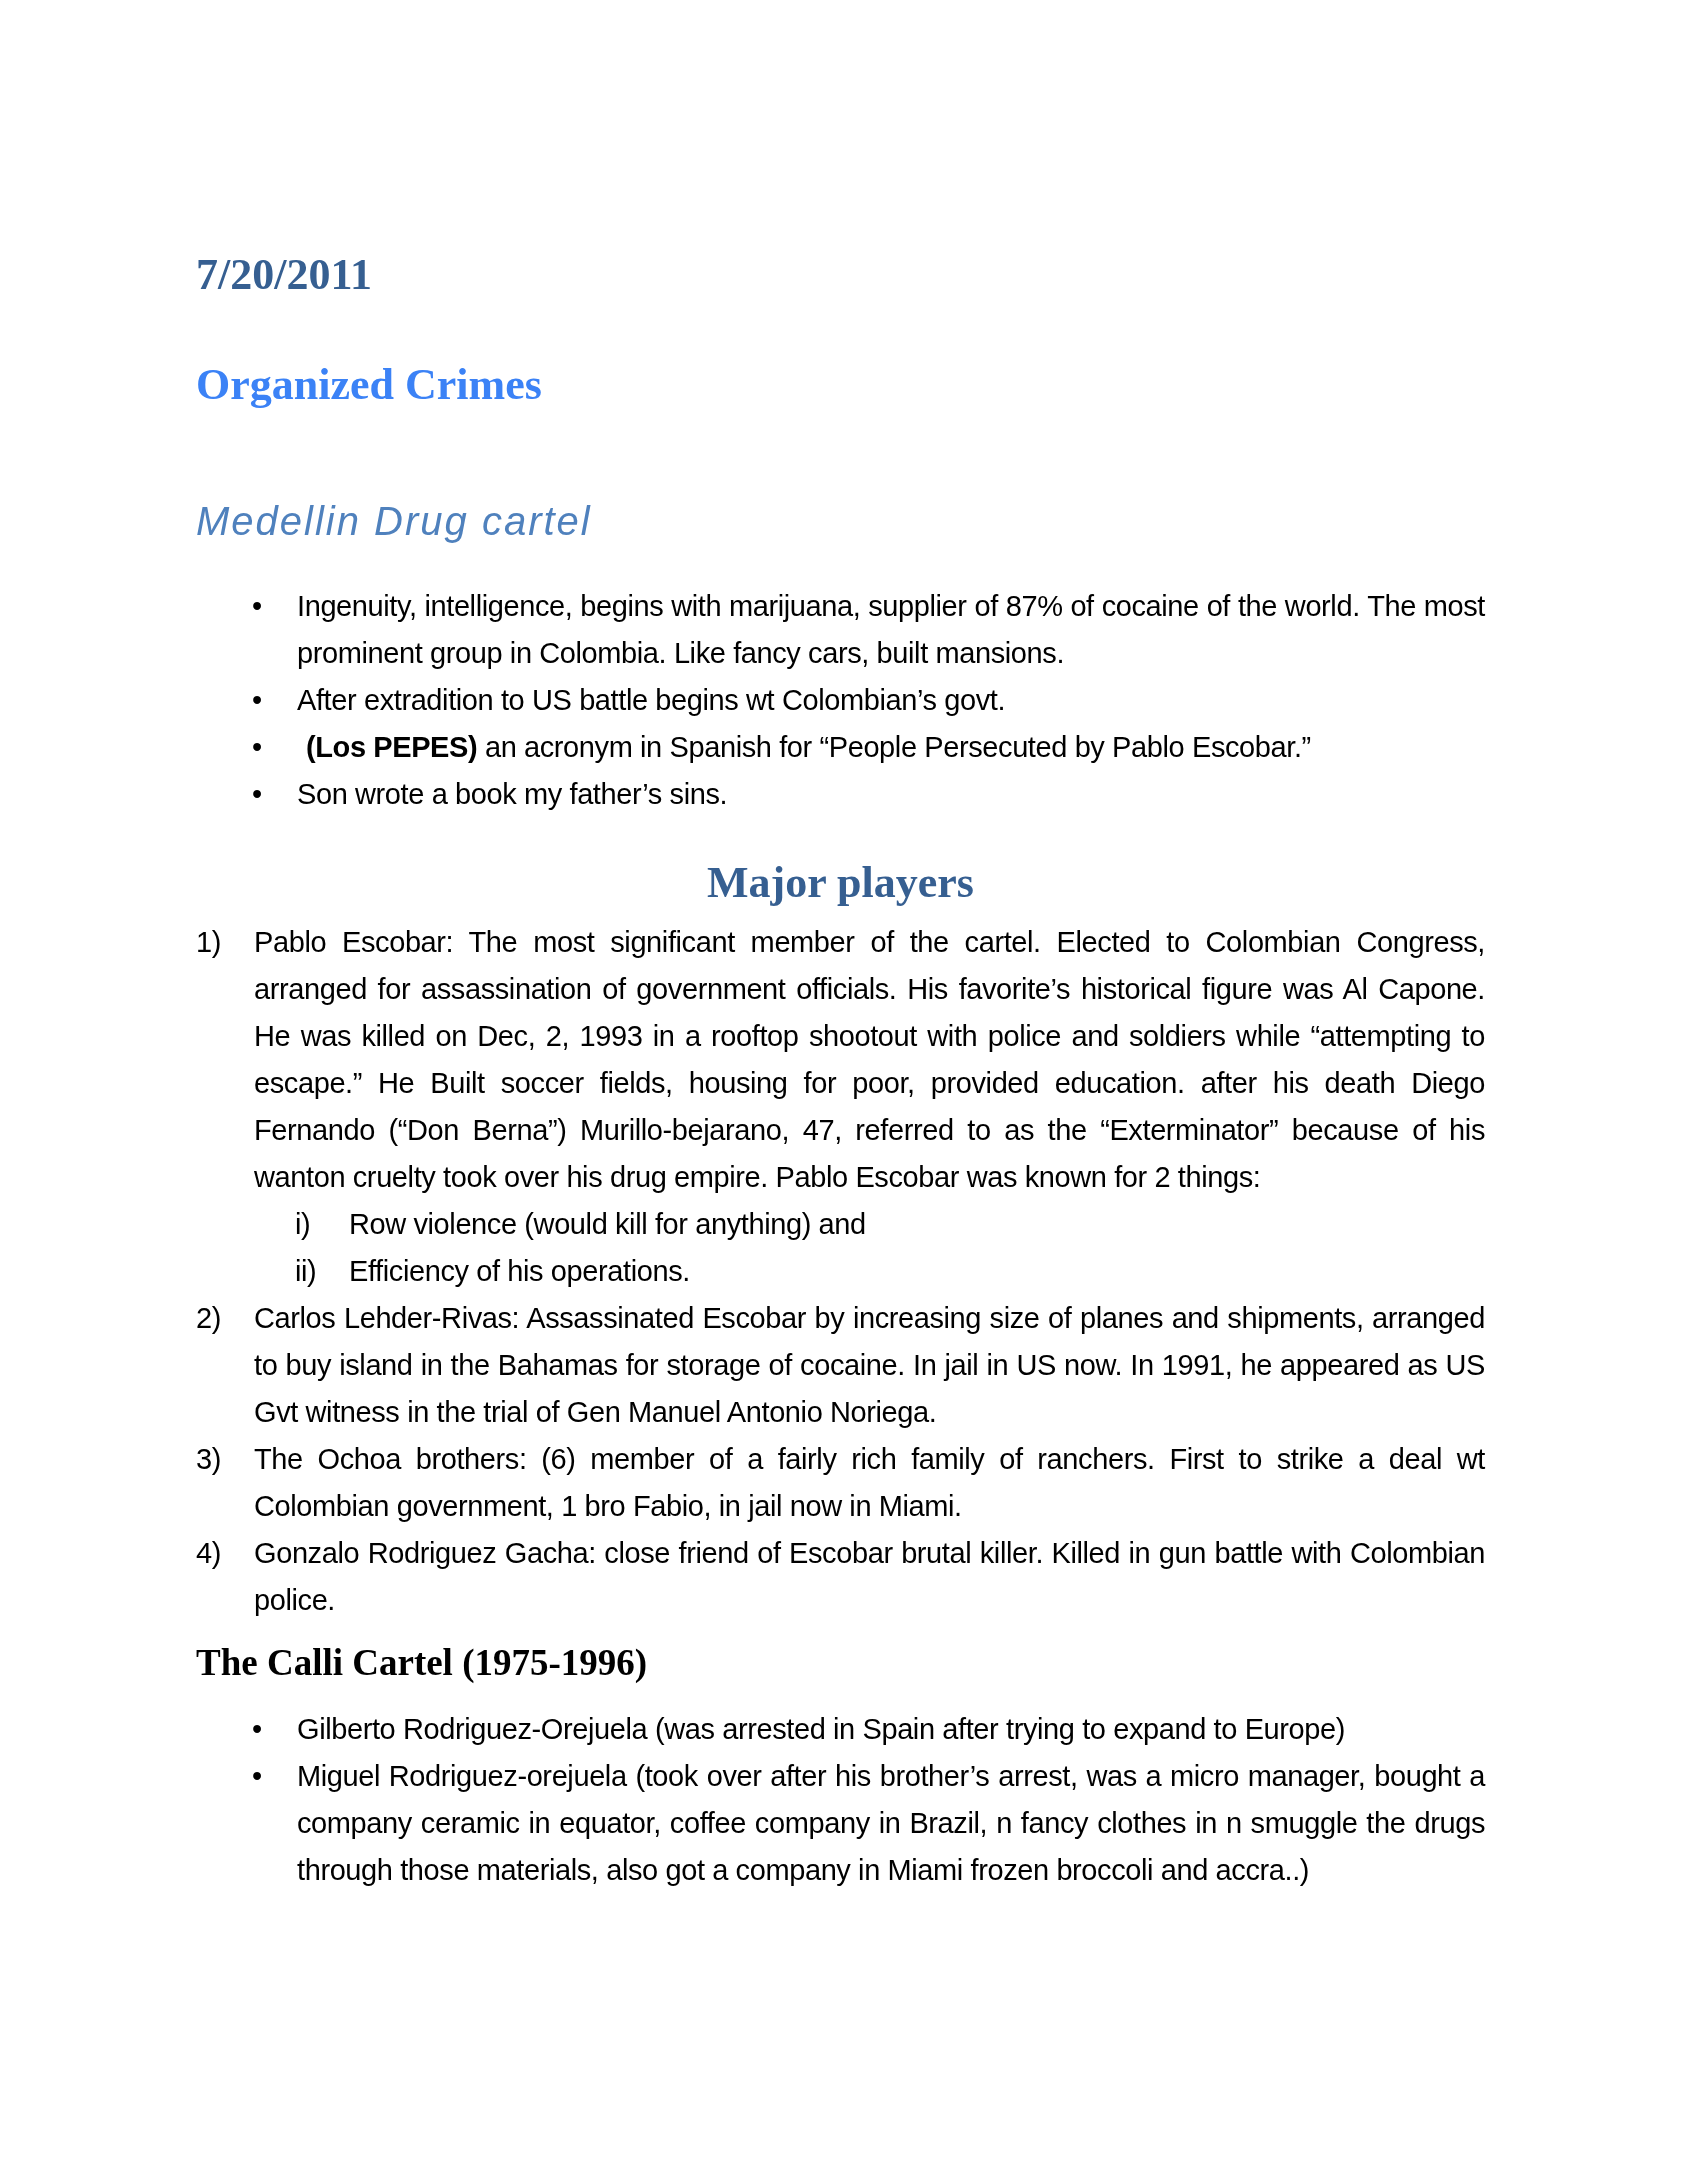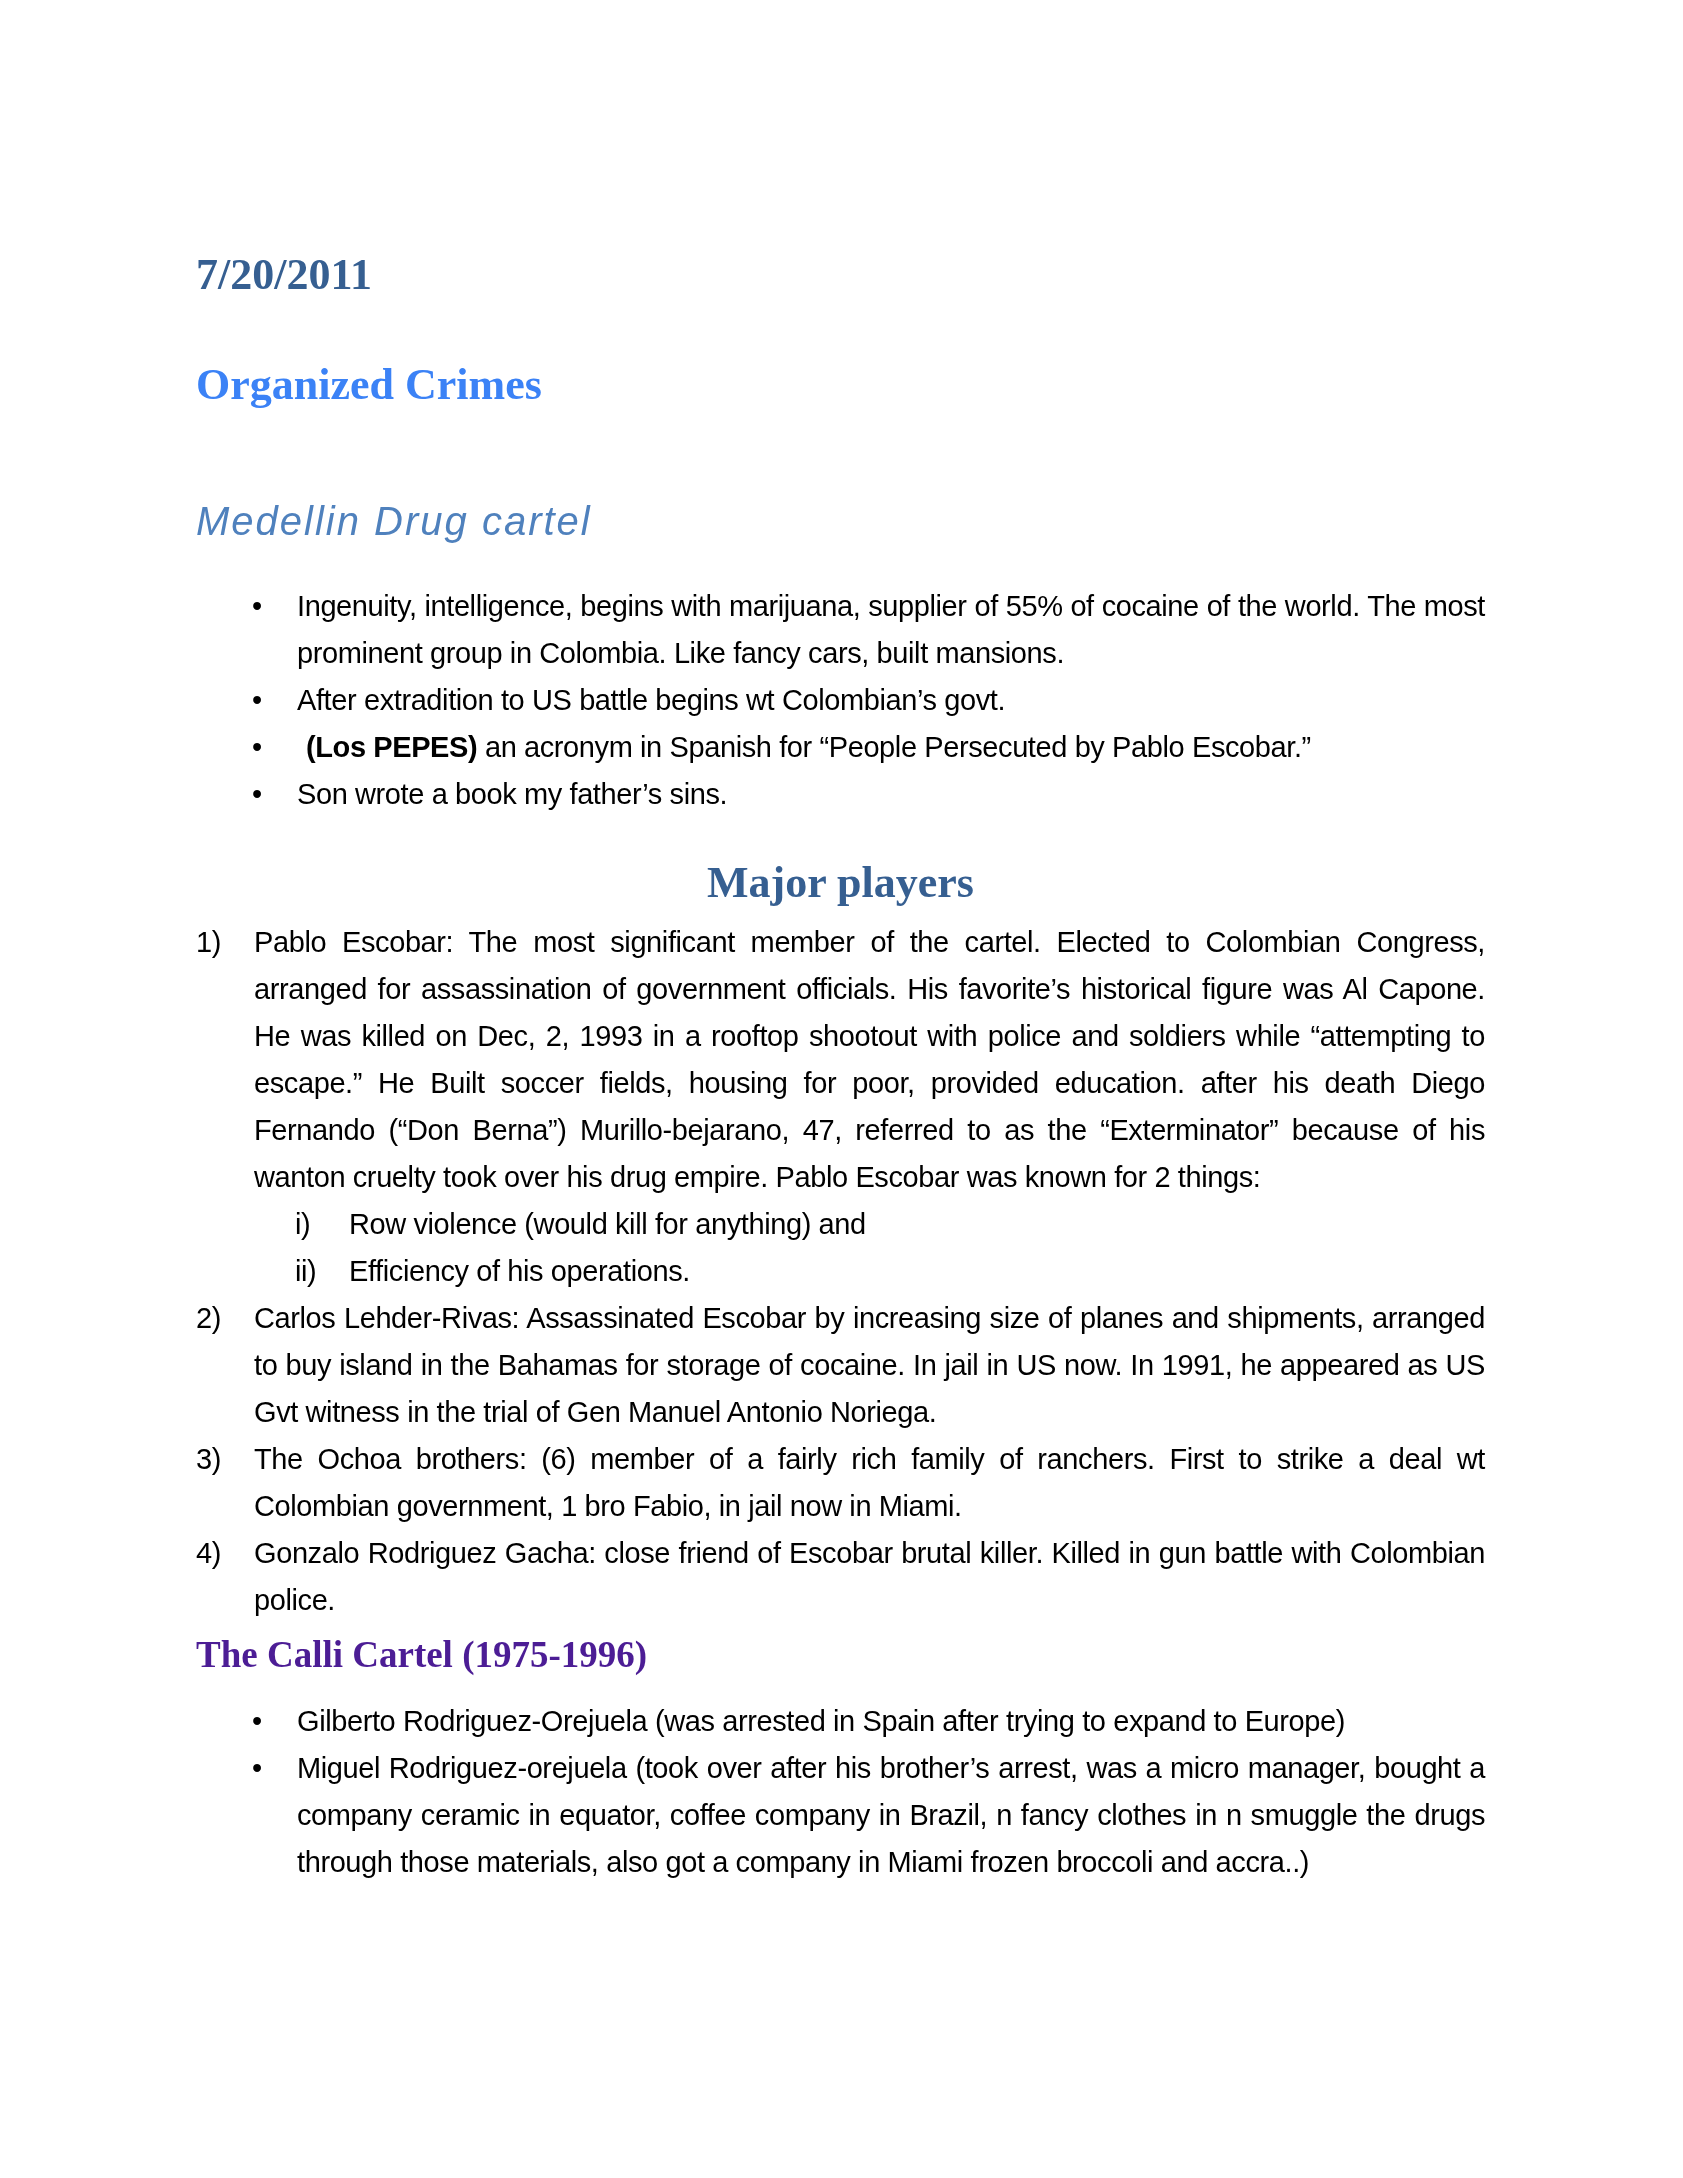--- a/index.html
+++ b/index.html
@@ -47,22 +47,22 @@
   .h-major {
     font-size: 44px;
     line-height: 57px;
     color: #365f91;
     margin-top: 36px;
     text-align: center;
   }
   .h-calli {
     font-size: 37px;
     line-height: 50px;
-    color: #4c1d95;
-    margin-top: 6px;
+    color: #000000;
+    margin-top: 14px;
   }
 
   
   .body-text {
     font-size: 29px;
     line-height: 47px;
     letter-spacing: -0.4px;
   }
 
   
@@ -111,21 +111,21 @@
 
   <h1 class="h-serif h-date">7/20/2011</h1>
 
   <h1 class="h-serif h-title">Organized Crimes</h1>
 
   <h2 class="subtitle">Medellin Drug cartel</h2>
 
   <div class="blist body-text">
     <div class="b-item">
       <span class="marker">•</span>
-      <span>Ingenuity, intelligence, begins with marijuana, supplier of 55% of cocaine of the world. The most prominent group in Colombia. Like fancy cars, built mansions.</span>
+      <span>Ingenuity, intelligence, begins with marijuana, supplier of 87% of cocaine of the world. The most prominent group in Colombia. Like fancy cars, built mansions.</span>
     </div>
     <div class="b-item">
       <span class="marker">•</span>
       <span>After extradition to US battle begins wt Colombian’s govt.</span>
     </div>
     <div class="b-item">
       <span class="marker">•</span>
       <span class="bold-seg">(Los PEPES)</span><span> an acronym in Spanish for “People Persecuted by Pablo Escobar.”</span>
     </div>
     <div class="b-item">

